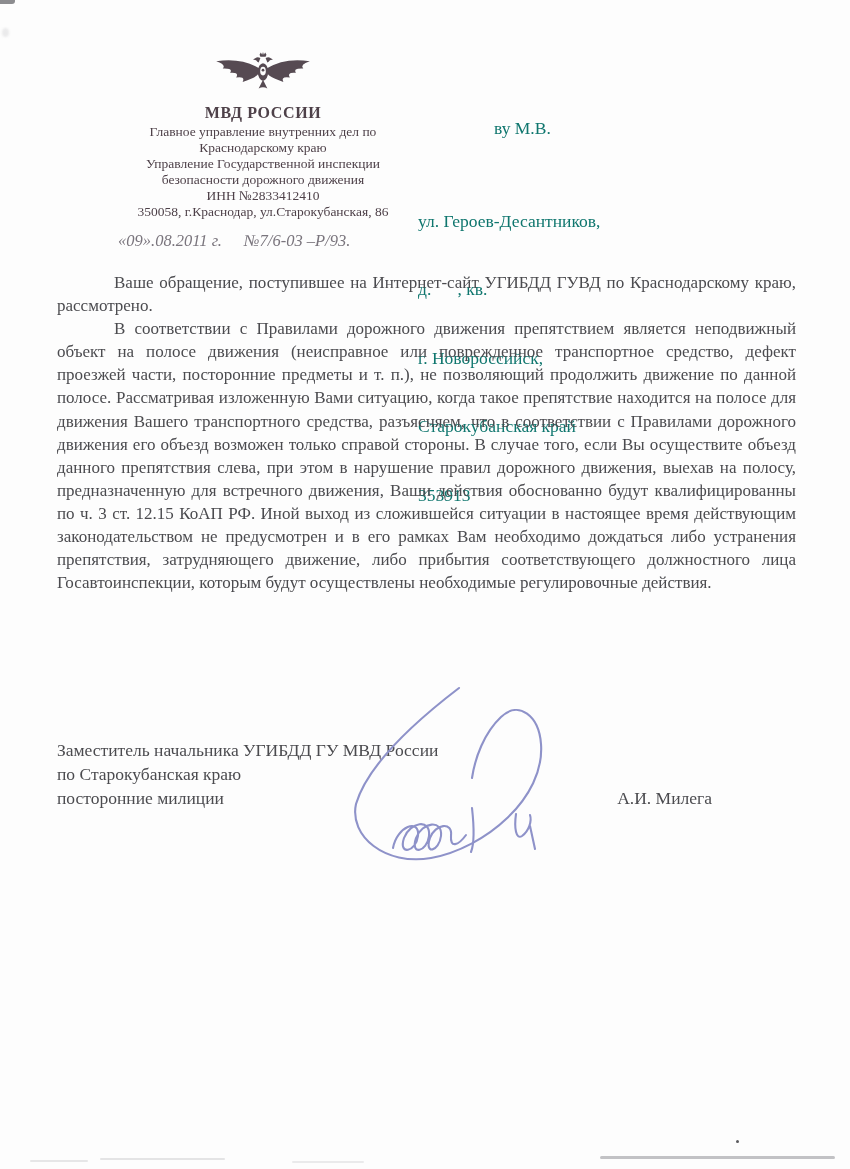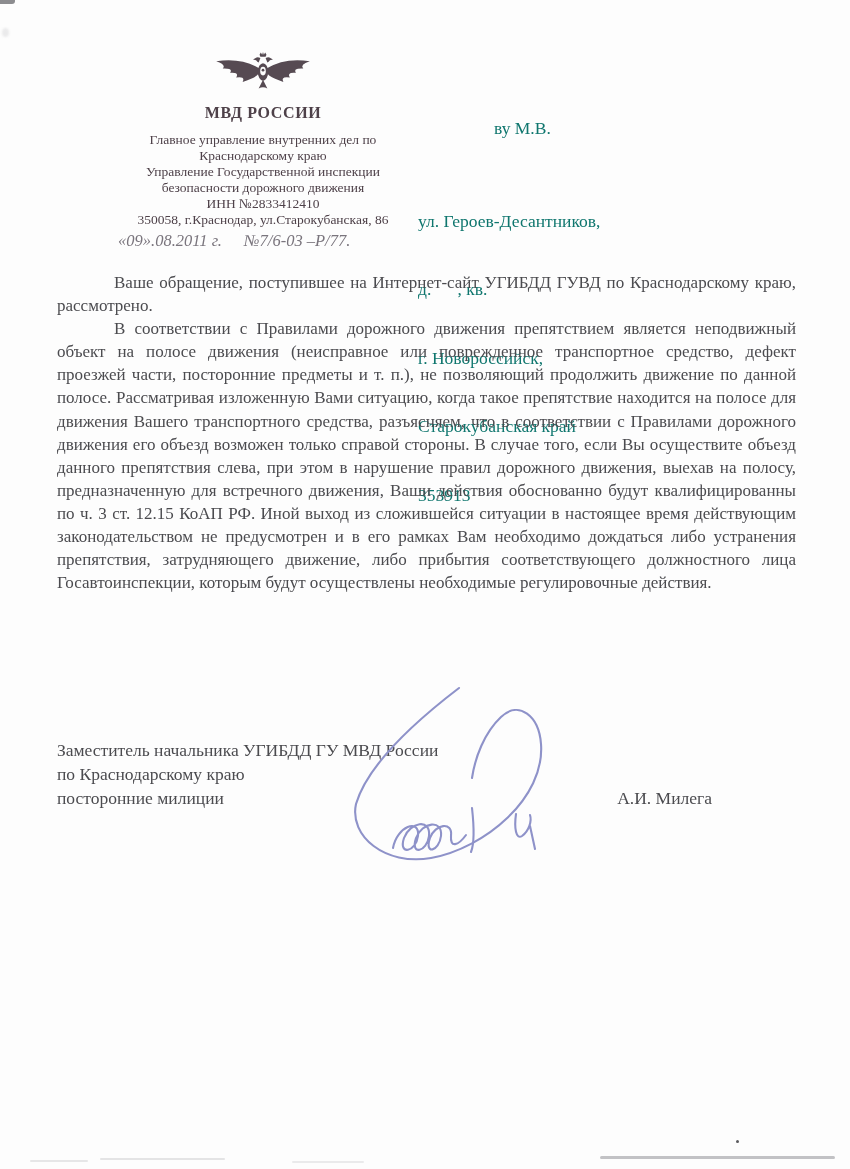--- a/index.html
+++ b/index.html
@@ -21,21 +21,21 @@
     width: 412px;
     text-align: center;
     color: #4e4149;
   }
   .emblem-wrap { height: 52px; margin-bottom: 2px; }
   .emblem-wrap svg { width: 104px; height: 50px; color: #564a52; }
   .org-name {
     font-size: 16px;
     font-weight: bold;
     letter-spacing: 0.6px;
-    margin-bottom: 10px;
+    margin-bottom: 2px;
   }
   .lh-line {
     font-size: 13.5px;
     font-weight: normal;
     line-height: 16px;
   }
   .dateline {
     position: absolute;
     left: 118px;
     top: 231px;
@@ -142,39 +142,39 @@
     </div>
     <div class="org-name">МВД РОССИИ</div>
     <div class="lh-line">Главное управление внутренних дел по</div>
     <div class="lh-line">Краснодарскому краю</div>
     <div class="lh-line">Управление Государственной инспекции</div>
     <div class="lh-line">безопасности дорожного движения</div>
     <div class="lh-line">ИНН №2833412410</div>
     <div class="lh-line">350058, г.Краснодар, ул.Старокубанская, 86</div>
   </div>
 
-  <div class="dateline"><span>«09».08.2011 г.</span><span class="ref-number">№7/6-03 –Р/77.</span></div>
+  <div class="dateline"><span>«09».08.2011 г.</span><span class="ref-number">№7/6-03 –Р/93.</span></div>
 
   <div class="recipient">
     <div class="recipient-name">ву М.В.</div>
     <div class="addr-line">ул. Героев-Десантников,</div>
     <div class="addr-line">д.      , кв.</div>
     <div class="addr-line">г. Новороссийск,</div>
     <div class="addr-line">Старокубанская край</div>
     <div class="addr-line">353913</div>
   </div>
 
   <div class="body-text">
     <p>Ваше обращение, поступившее на Интернет-сайт УГИБДД ГУВД по Краснодарскому краю, рассмотрено.</p>
     <p>В соответствии с Правилами дорожного движения препятствием является неподвижный объект на полосе движения (неисправное или поврежденное транспортное средство, дефект проезжей части, посторонние предметы и т. п.), не позволяющий продолжить движение по данной полосе. Рассматривая изложенную Вами ситуацию, когда такое препятствие находится на полосе для движения Вашего транспортного средства, разъясняем, что в соответствии с Правилами дорожного движения его объезд возможен только справой стороны. В случае того, если Вы осуществите объезд данного препятствия слева, при этом в нарушение правил дорожного движения, выехав на полосу, предназначенную для встречного движения, Ваши действия обоснованно будут квалифицированны по ч. 3 ст. 12.15 КоАП РФ. Иной выход из сложившейся ситуации в настоящее время действующим законодательством не предусмотрен и в его рамках Вам необходимо дождаться либо устранения препятствия, затрудняющего движение, либо прибытия соответствующего должностного лица Госавтоинспекции, которым будут осуществлены необходимые регулировочные действия.</p>
   </div>
 
   <div class="sig-block">
     <div>Заместитель начальника УГИБДД ГУ МВД России</div>
-    <div>по Краснодарскому краю</div>
+    <div>по Старокубанская краю</div>
     <div>посторонние милиции</div>
     <div class="sig-name">А.И. Милега</div>
   </div>
 
   <div class="signature-ink">
     <svg viewBox="0 0 238 188" fill="none" stroke="currentColor" stroke-width="2.1" stroke-linecap="round" aria-hidden="true">
 
       <path d="M126,2 C92,28 36,74 23,118 C16,150 52,180 98,172 C152,162 212,112 208,58 C206,30 186,14 168,31 C151,47 142,72 139,92"></path>
 
       <path d="M60,162 C64,140 87,132 85,150 C83,166 65,170 71,152 C77,136 98,132 96,150 C94,166 77,170 83,152 C89,136 110,133 108,150 C106,166 91,169 97,152 C102,138 120,135 118,150 C117,162 125,160 133,149"></path>

